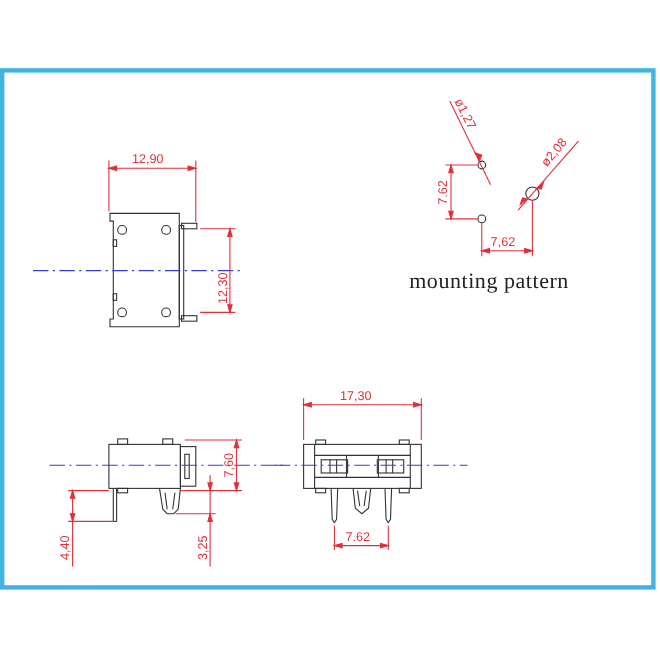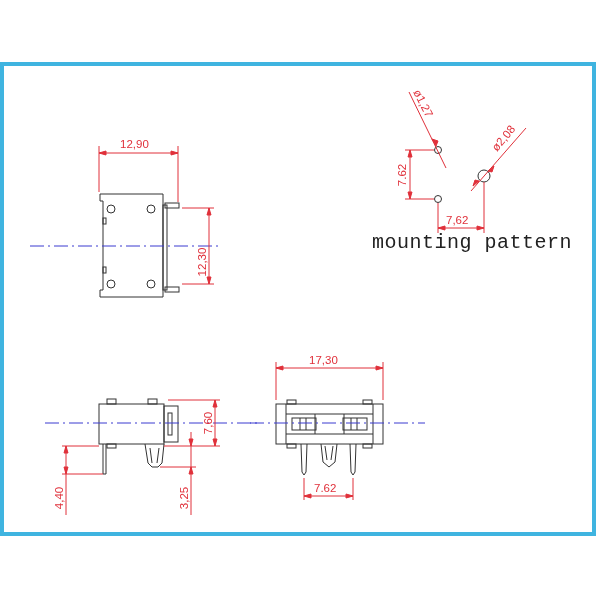--- a/index.html
+++ b/index.html
@@ -2,22 +2,22 @@
 <html><head>
 <meta charset="utf-8">
 <style>
   html, body { margin: 0; padding: 0; background: #ffffff; }
   body { width: 600px; height: 600px; position: relative; overflow: hidden;
          font-family: "Liberation Sans", sans-serif; }
   .frame { position: absolute; left: 0; top: 62px; width: 596px; height: 474px;
            border: 4px solid #3fb4e0; border-right-width: 4px; box-sizing: border-box; }
   svg.drawing { position: absolute; left: 0; top: 0; width: 600px; height: 600px; }
   .dimtext { font-family: "Liberation Sans", sans-serif; font-size: 11.5px; fill: #e0303a; }
-  .caption { position: absolute; left: 372px; top: 231px;
-             font-family: Liberation Mono, monospace;
+  .caption { position: absolute; left: 372px; top: 245px;
+             font-family: Liberation Serif, serif;
              font-size: 20px; color: #222; letter-spacing: 0.5px; white-space: nowrap; text-align: right; }
 </style>
 </head>
 <body>
 
 <div class="frame"></div>
 
 <svg class="drawing" viewBox="0 0 600 600">
 
   <g fill="none" stroke="#333" stroke-width="1">

